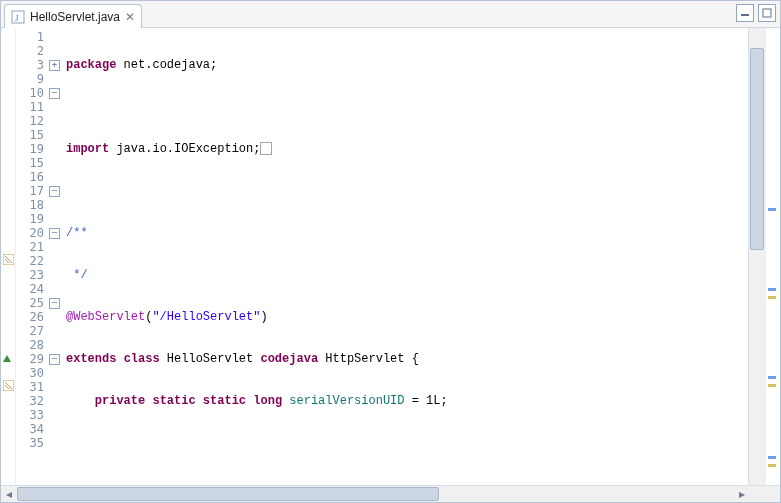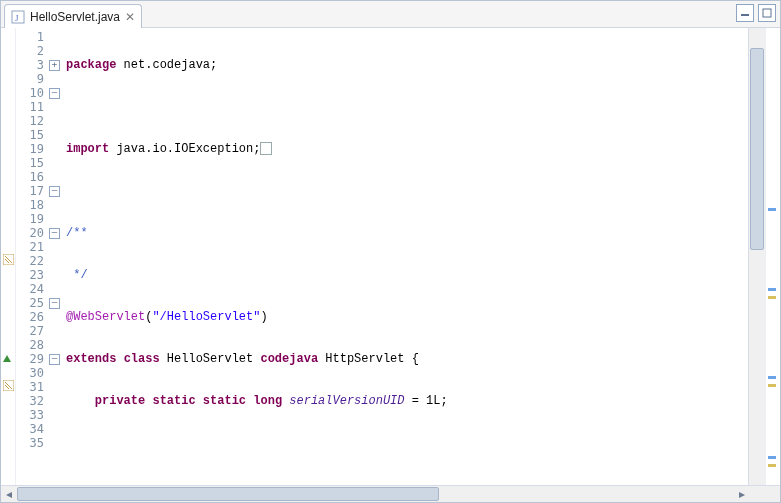--- a/index.html
+++ b/index.html
@@ -21,21 +21,21 @@
 .fold.minus::after{content:"–"}
 .tri{position:absolute;left:-13px;top:3px;width:0;height:0;border-left:4px solid transparent;border-right:4px solid transparent;border-bottom:7px solid #3a8f3a}
 .warn{position:absolute;left:-13px;top:0;width:11px;height:11px}
 .fold-col{width:14px;background:#fff}
 .code{flex:1;font-family:Consolas,"Courier New",monospace;font-size:12px;line-height:14px;padding-top:2px;white-space:pre;color:#000;position:relative}
 .line{height:14px;padding-left:4px}
 .kw{color:#7f0055;font-weight:bold}
 .str{color:#2a00ff}
 .jdoc{color:#3f5fbf}
 .ann{color:#a21caf}
-.fld{color:#4c1d95;font-style:italic}
+.fld{color:#0f766e;}
 .wavy{text-decoration:underline wavy #c8a050}
 .collapsed-box{display:inline-block;border:1px solid #9aa;padding:0 2px;height:11px;line-height:11px;vertical-align:middle;font-size:10px;color:#666}
 .vscroll{width:16px;background:#f0f0f0;border-left:1px solid #d6dde8;position:relative}
 .vthumb{position:absolute;left:1px;right:1px;top:20px;height:200px;background:#cdd6e3;border:1px solid #a8b6cc;border-radius:2px}
 .overview{width:14px;background:#fff;border-left:1px solid #eceff4;position:relative}
 .ovmark{position:absolute;left:2px;width:8px;height:3px}
 .hscroll{height:16px;background:#f0f0f0;border-top:1px solid #d6dde8;display:flex;align-items:center}
 .hbtn{width:16px;height:14px;display:flex;align-items:center;justify-content:center;color:#6b7a90}
 .htrack{flex:1;height:14px;position:relative}
 .hthumb{position:absolute;left:0;width:420px;top:0;bottom:0;background:#cdd6e3;border:1px solid #a8b6cc;border-radius:2px}

